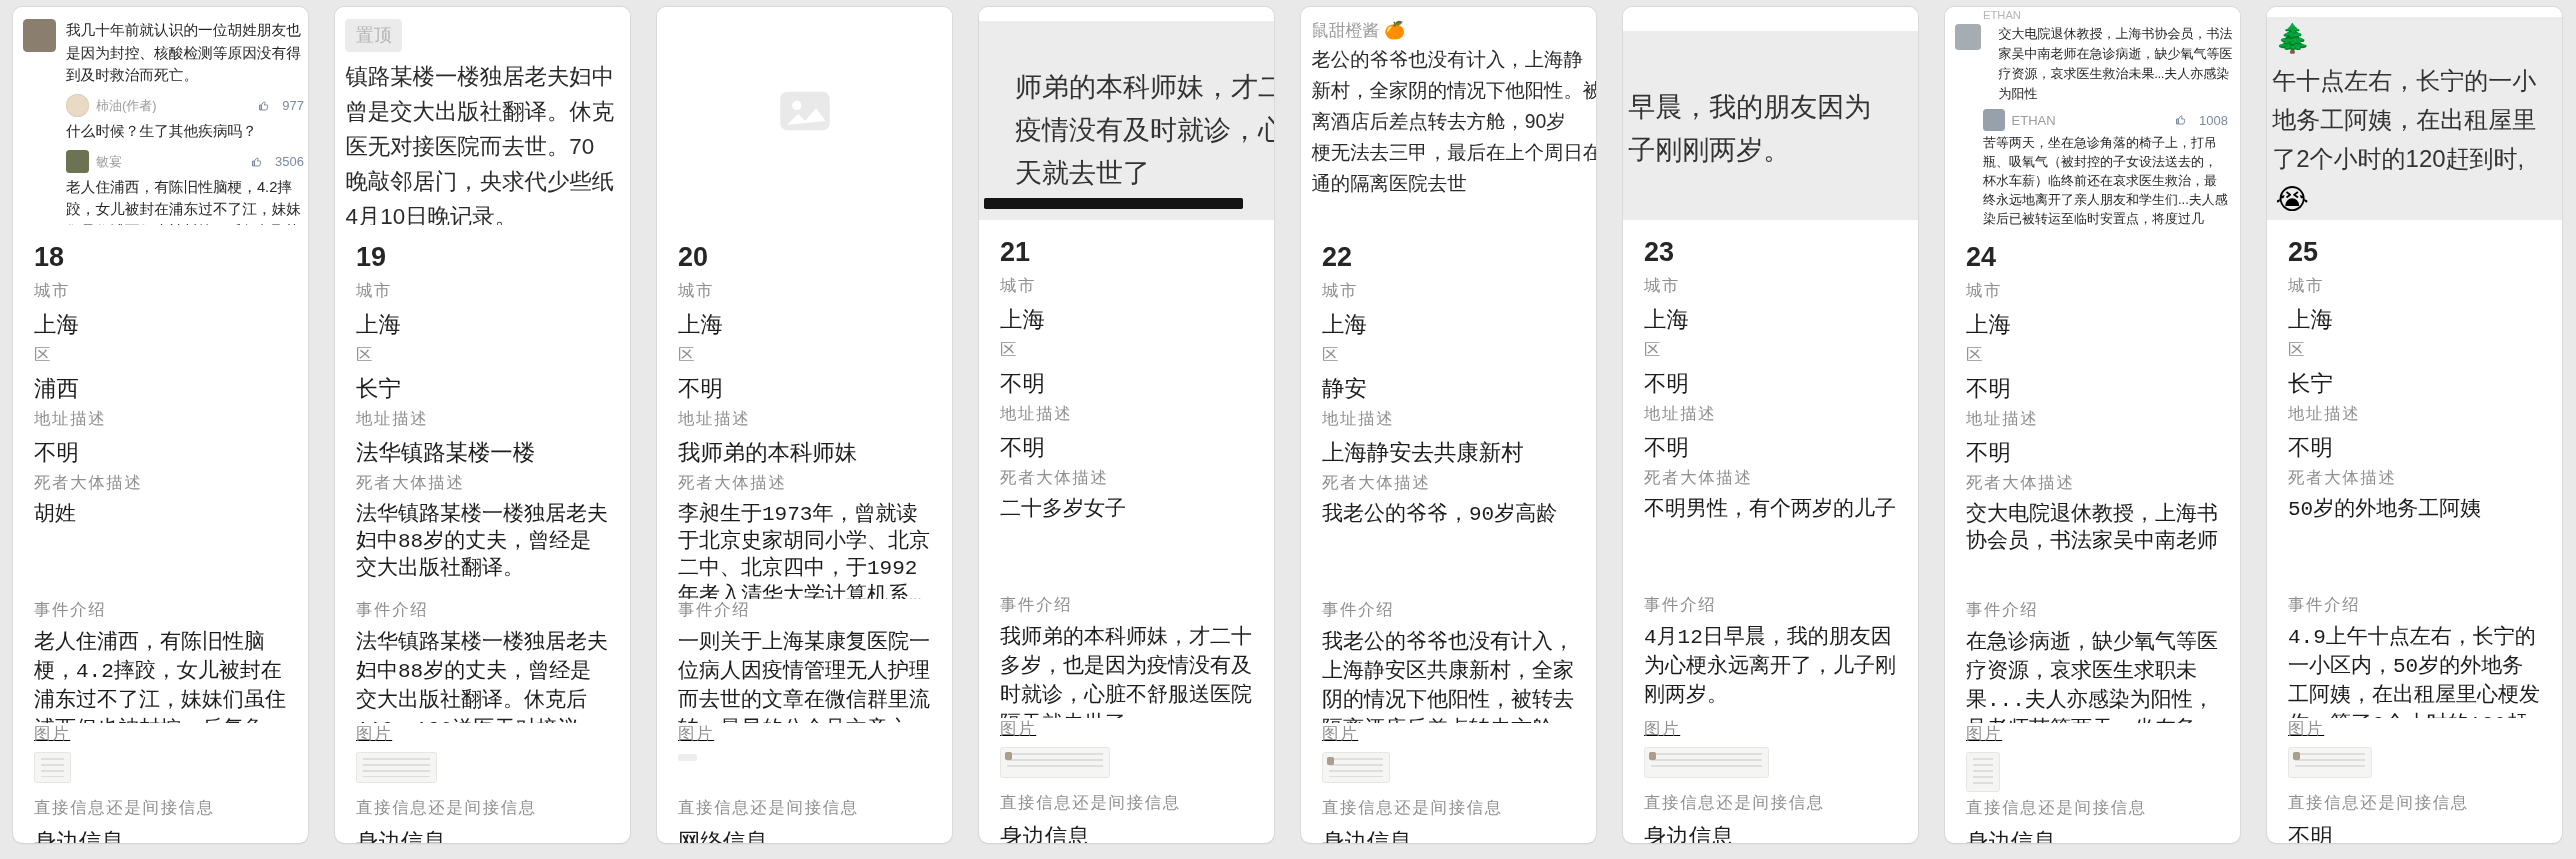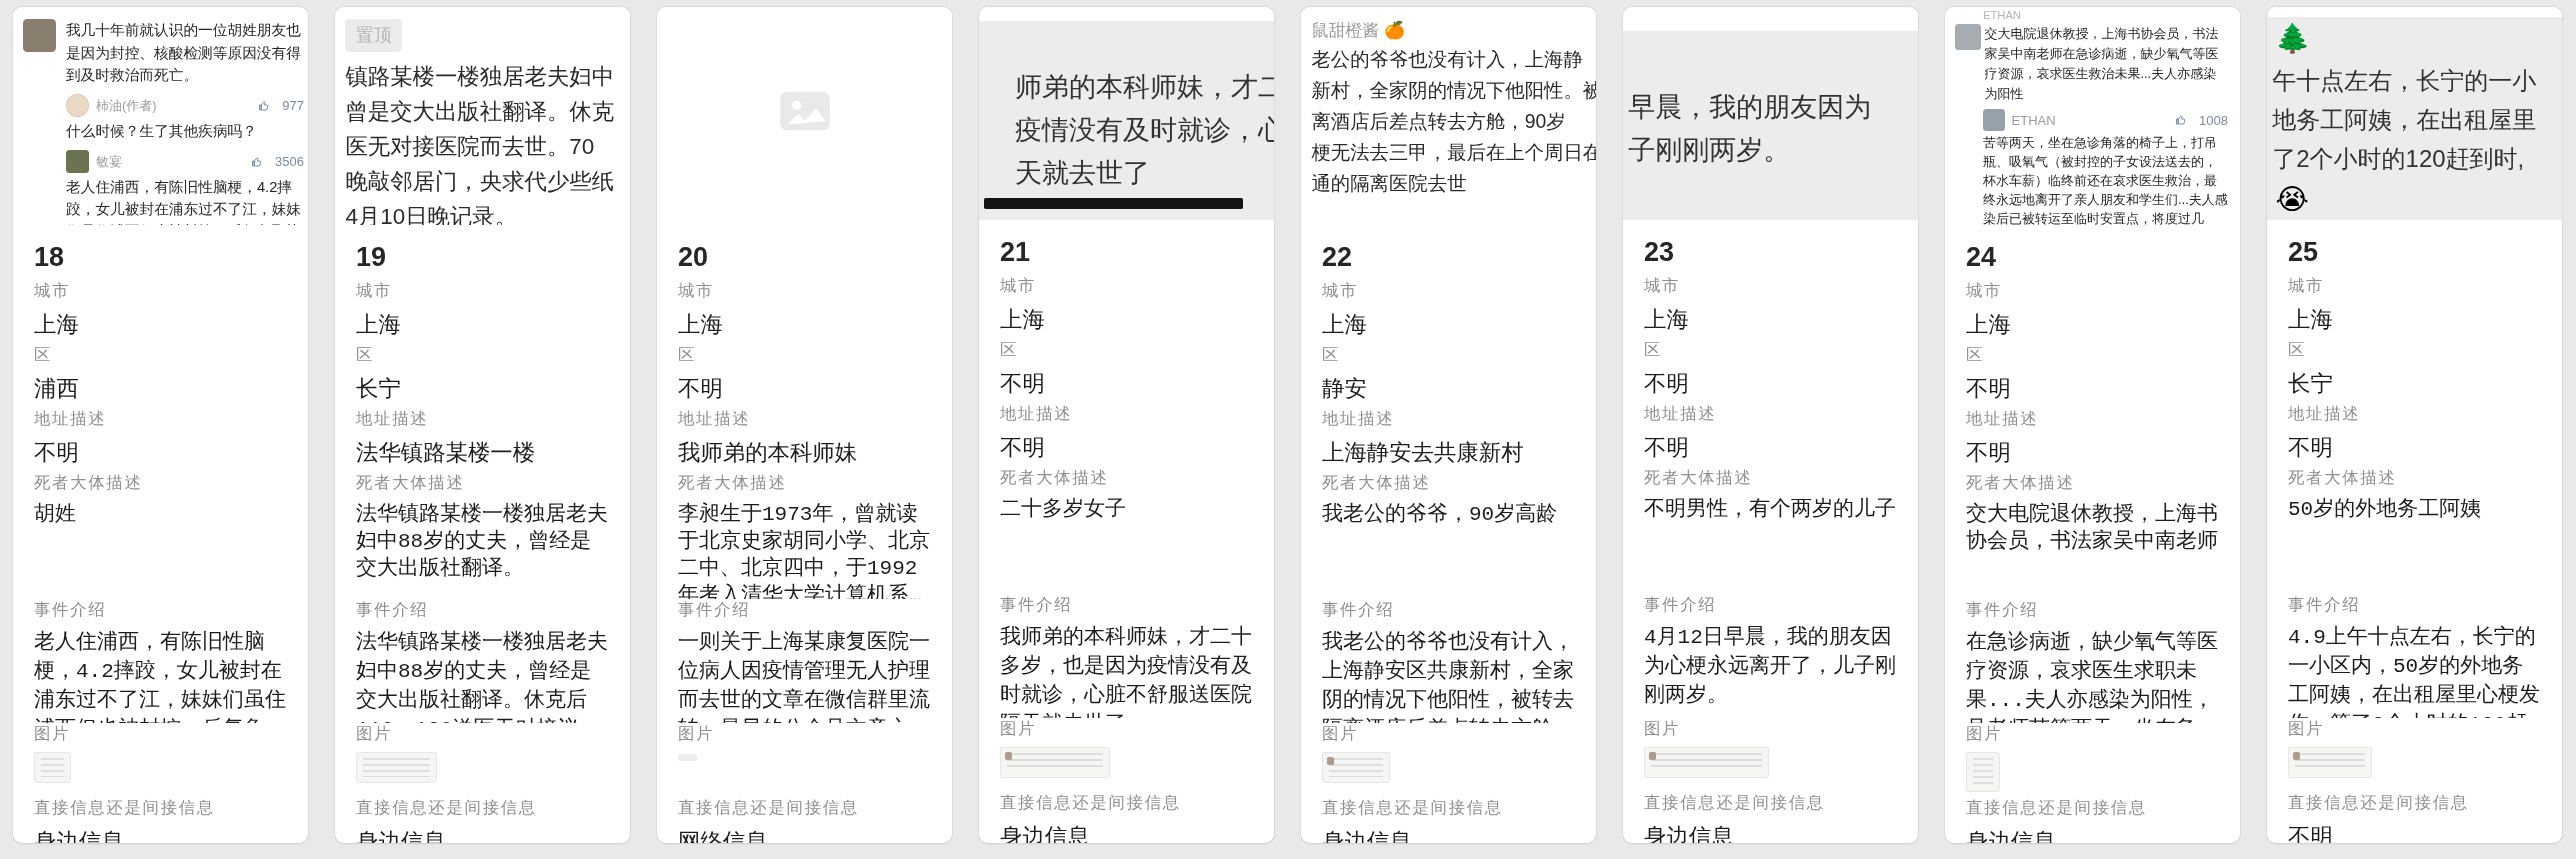--- a/index.html
+++ b/index.html
@@ -38,21 +38,21 @@
   .pv-ph{display:flex;align-items:center;justify-content:center;height:198px;}
   
   .pv-post{display:flex;gap:9.5px;padding:7px 0 0 10.4px;}
   .pv-post .txt{font-size:14.7px;line-height:22.4px;color:#262626;width:248px;}
   .pv-reply{margin:7.8px 0 0 53px;width:238px;}
   .rhead{display:flex;align-items:center;gap:7px;}
   .rname{font-size:13px;color:#9c9c9c;flex:1;white-space:nowrap;overflow:hidden;}
   .likes{display:flex;align-items:center;gap:12px;color:#7b8aa0;font-size:13px;flex:0 0 auto;}
   .likes svg{width:12px;height:12px;display:block;}
   .rtxt{font-size:14.7px;line-height:22.4px;color:#262626;margin-top:2.6px;}
-  .pv-c6 .pv-post{padding-top:1.7px;gap:3px;}
+  .pv-c6 .pv-post{padding-top:1.7px;gap:17px;font-family:Liberation Serif, serif;}
   .pv-c6 .pv-post .txt{font-size:13px;line-height:20px;width:242px;}
   .pv-c6 .pv-reply{margin:5.2px 0 0 38px;width:245px;}
   .pv-c6 .rtxt{font-size:13px;line-height:19px;}
   .av{flex:0 0 auto;}
   .av-square-dark{width:33px;height:33px;border-radius:4.3px;background:#8a7e6e;}
   .av-circle-light{width:23px;height:23px;border-radius:50%;background:#ead9c5;box-shadow:inset 0 0 0 0.9px #dcd0c0;}
   .av-square-green{width:23px;height:23px;border-radius:3.5px;background:#6b7353;}
   .av-square-gray{width:26px;height:26px;border-radius:3.5px;background:#a5acb2;}
   .av-square-gray2{width:21.6px;height:21.6px;border-radius:3.5px;background:#97a1ab;}
   
@@ -60,21 +60,21 @@
   .num{font-size:27px;font-weight:700;color:#262626;height:38px;}
   .fld .lbl{font-size:16.4px;color:#8f8f8f;letter-spacing:1.7px;margin-bottom:7px;}
   .fld .val{font-size:22.4px;color:#1c1c1c;font-family:Liberation Mono, monospace;}
   .fld-sm{height:64px;overflow:hidden;}
   .fld-deceased{height:127px;overflow:hidden;}
   .fld-deceased .val{font-size:21px;line-height:27px;display:-webkit-box;
     -webkit-line-clamp:4;-webkit-box-orient:vertical;overflow:hidden;}
   .fld-event{height:124px;overflow:hidden;}
   .fld-event .val{font-size:21px;line-height:29px;display:-webkit-box;
     -webkit-line-clamp:4;-webkit-box-orient:vertical;overflow:hidden;}
-  .fld-img{height:74px;}
+  .fld-img{height:74px;text-decoration:underline;}
   .thumb{background:#f5f5f3;border:0.9px solid #e6e6e3;border-radius:2.6px;height:28.5px;
     width:78px;position:relative;overflow:hidden;}
   .thumb::after{content:"";position:absolute;inset:5.2px 6px;
     background:repeating-linear-gradient(to bottom,#d6d6d4 0 1.7px,transparent 1.7px 6px);opacity:.75;}
   .thumb.avd::before{content:"";position:absolute;left:3.5px;top:4.3px;width:7.8px;height:7.8px;
     background:#ac9d8d;border-radius:1.7px;z-index:1;}
   .card:nth-child(1) .thumb{width:35px;}
   .card:nth-child(2) .thumb{width:79px;}
   .card:nth-child(3) .thumb{width:19px;height:7px;border:none;background:#ededed;margin-top:8.6px;}
   .card:nth-child(3) .thumb::after{content:none;}

